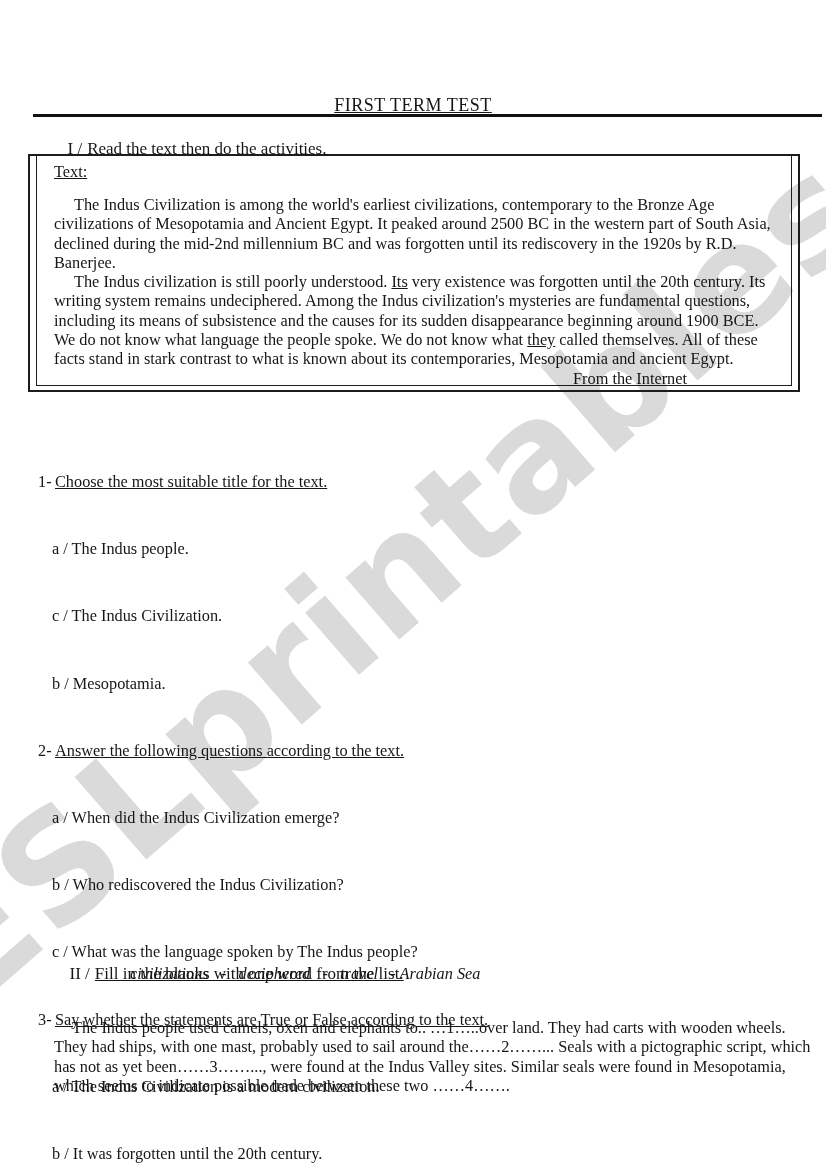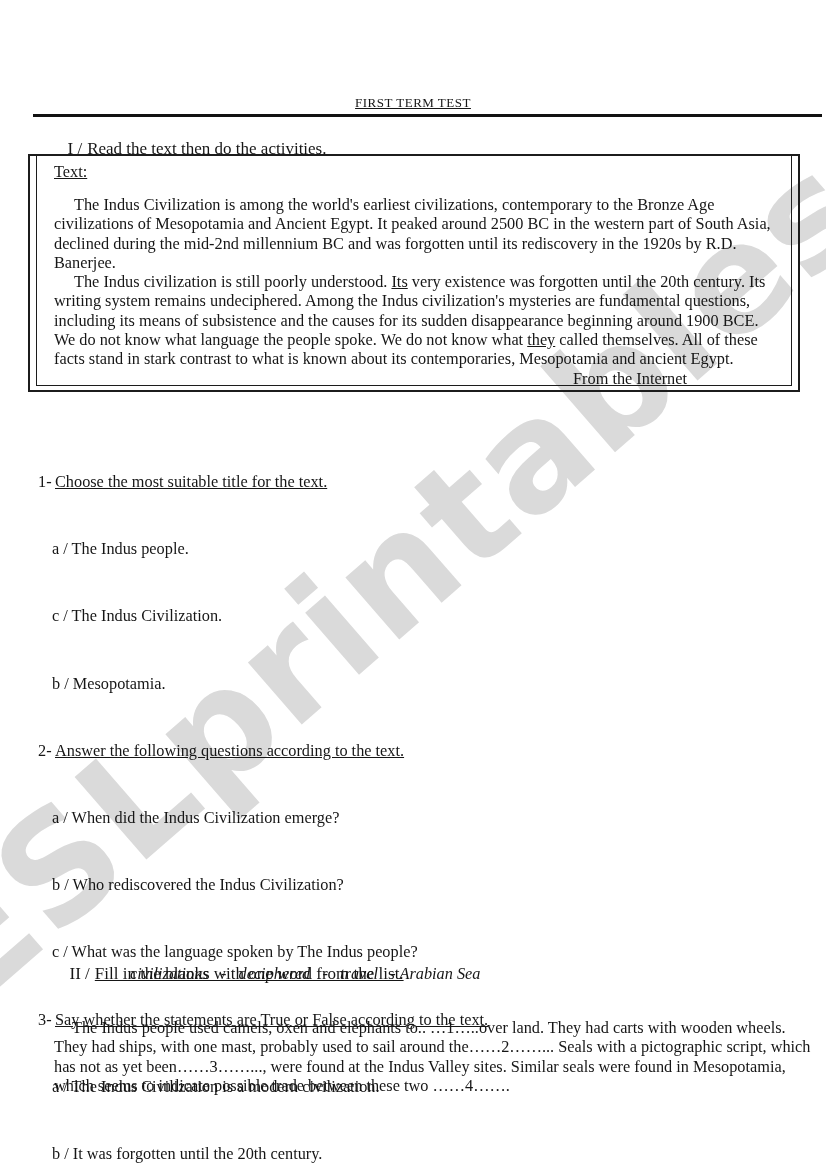--- a/index.html
+++ b/index.html
@@ -30,21 +30,21 @@
     z-index: 0;
     letter-spacing: 2px;
   }
   .content { position: absolute; inset: 0; z-index: 1; }
   .ul { text-decoration: underline; }
 
   .doc-title {
     position: absolute;
     top: 95px; left: 0; width: 100%;
     text-align: center;
-    font-size: 13px;
+    font-size: 18px;
     letter-spacing: 0.5px;
   }
   .title-rule {
     position: absolute;
     top: 114px; left: 33px; right: 4px;
     height: 3px;
     background: #111;
   }
   .sec-head { position: absolute; font-size: 17px; white-space: pre-wrap; }
   .sec1-head { top: 119px; left: 42px; }

